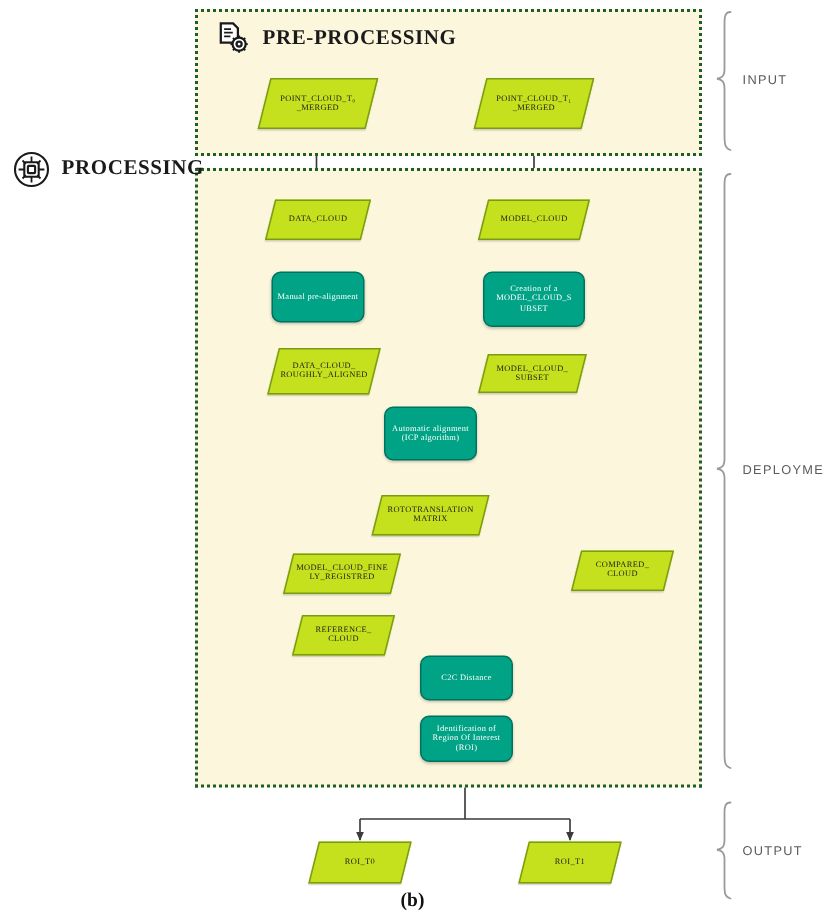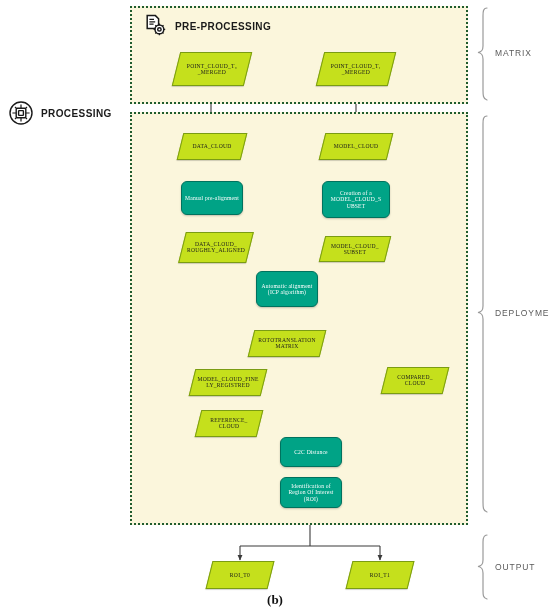--- a/index.html
+++ b/index.html
@@ -32,25 +32,26 @@
   #processing-stage {
     left: 130px; top: 112px; width: 338px; height: 413px;
   }
   .stage-header {
     position: absolute;
     display: flex;
     align-items: center;
     gap: 7px;
   }
   .stage-title {
-    font-size: 10px;
+    font-size: 14px;
     font-weight: bold;
     letter-spacing: 0.4px;
     color: #1a1a1a;
     white-space: nowrap;
+    font-family: Liberation Serif, serif;
   }
   #preprocessing-header { left: 144px; top: 14px; }
   #processing-header { left: 8px; top: 100px; }
 
   .node {
     position: absolute;
     box-sizing: border-box;
     display: flex;
     align-items: center;
     justify-content: center;
@@ -262,17 +263,17 @@
 </div>
 
 <div class="node data-node" style="left:209px; top:561px; width:62px; height:28px;">
   <span class="label">ROI_T0</span>
 </div>
 
 <div class="node data-node" style="left:349px; top:561px; width:62px; height:28px;">
   <span class="label">ROI_T1</span>
 </div>
 
-<div class="bracket-label" style="left:495px; top:48px;">MATRIX</div>
+<div class="bracket-label" style="left:495px; top:48px;">INPUT</div>
 <div class="bracket-label" style="left:495px; top:308px;">DEPLOYMENT</div>
 <div class="bracket-label" style="left:495px; top:562px;text-align:right;">OUTPUT</div>
 
 <div id="caption">(b)</div>
 
 </body></html>

